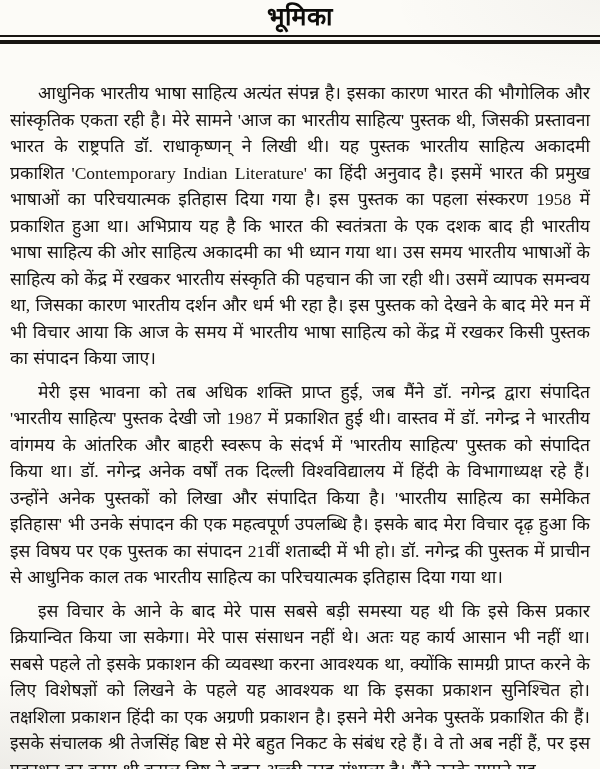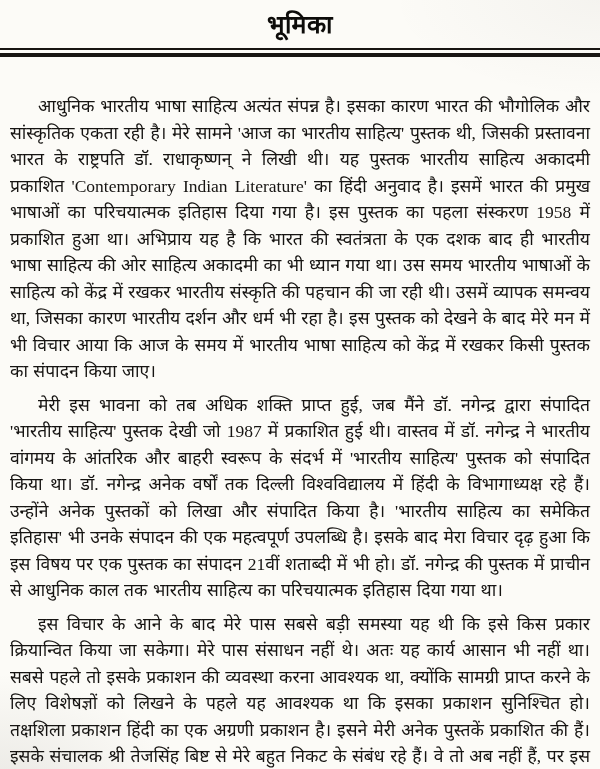--- a/index.html
+++ b/index.html
@@ -21,21 +21,21 @@
       radial-gradient(ellipse 260px 180px at 0% 104%, rgba(60,55,45,0.10), rgba(60,55,45,0) 70%),
       radial-gradient(ellipse 300px 140px at 100% 0%, rgba(60,55,45,0.04), rgba(60,55,45,0) 70%),
       #fcfbf7;
     color: #151310;
     font-family: "Liberation Serif", "DejaVu Serif", serif;
   }
   .page-header {
     padding-top: 2px;
   }
   .page-title {
-    margin: 8px;
+    margin: 0;
     text-align: center;
     font-size: 25px;
     line-height: 30px;
     font-weight: 700;
     letter-spacing: 0.5px;
     color: #0d0c0a;
   }
   .title-divider {
     margin-top: 3px;
     height: 9px;

